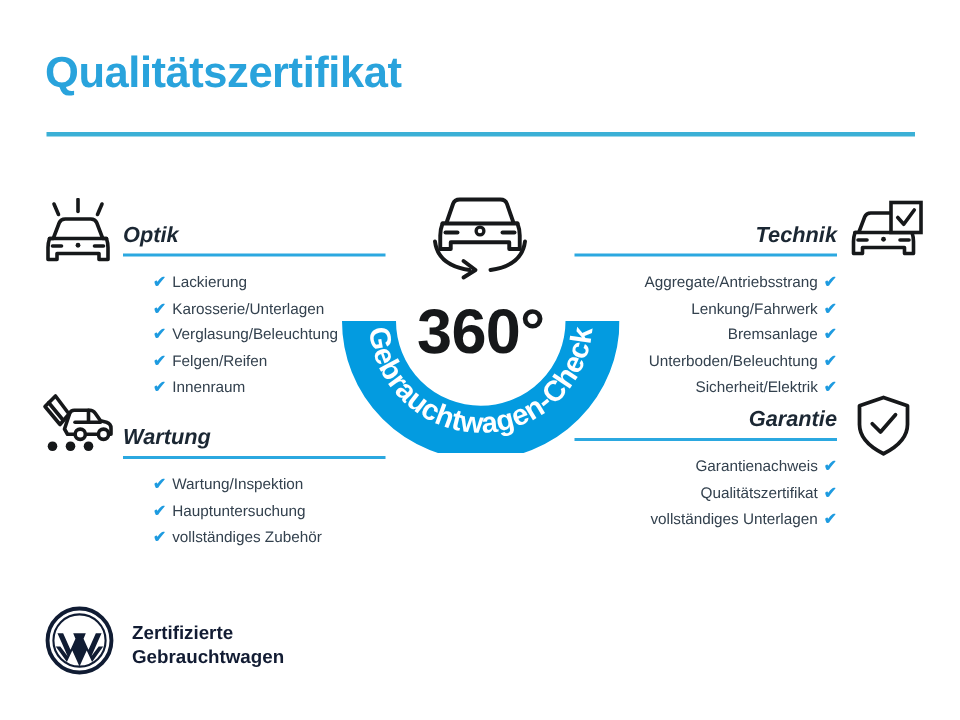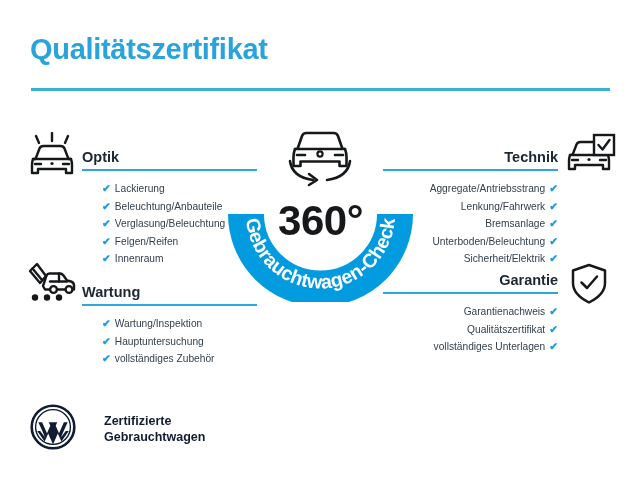--- a/index.html
+++ b/index.html
@@ -41,20 +41,21 @@
     background: #3BB0D6;
   }
 
   
   .section {
     position: absolute;
   }
   .sec-head {
     position: relative;
     height: 26px;
+    font-style: italic;
   }
   .sec-title {
     font-size: 14.5px;
     font-weight: bold;
     color: #1B2733;
     position: absolute;
     bottom: 6px;
     white-space: nowrap;
   }
   .sec-rule {
@@ -147,21 +148,21 @@
   
   #footer {
     position: absolute;
     left: 30px;
     top: 404px;
     display: flex;
     align-items: center;
   }
   #vw-logo { flex: none; }
   #footer-text {
-    margin-left: 28px;
+    margin-left: 12px;
     font-size: 12.5px;
     font-weight: bold;
     color: #121C33;
     line-height: 16px;
     white-space: nowrap;
   }
 </style>
 </head>
 <body>
 
@@ -221,21 +222,21 @@
     </svg>
   </span>
 
   <div class="section sec-left" id="sec-optik">
     <div class="sec-head">
       <div class="sec-title">Optik</div>
       <div class="sec-rule"></div>
     </div>
     <ul class="sec-list">
       <li><span class="chk">✔</span><span>Lackierung</span></li>
-      <li><span class="chk">✔</span><span>Beleuchtung/Anbauteile</span></li>
+      <li><span class="chk">✔</span><span>Karosserie/Unterlagen</span></li>
       <li><span class="chk">✔</span><span>Verglasung/Beleuchtung</span></li>
       <li><span class="chk">✔</span><span>Felgen/Reifen</span></li>
       <li><span class="chk">✔</span><span>Innenraum</span></li>
     </ul>
   </div>
 
   <div class="section sec-left" id="sec-wartung">
     <div class="sec-head">
       <div class="sec-title">Wartung</div>
       <div class="sec-rule"></div>

